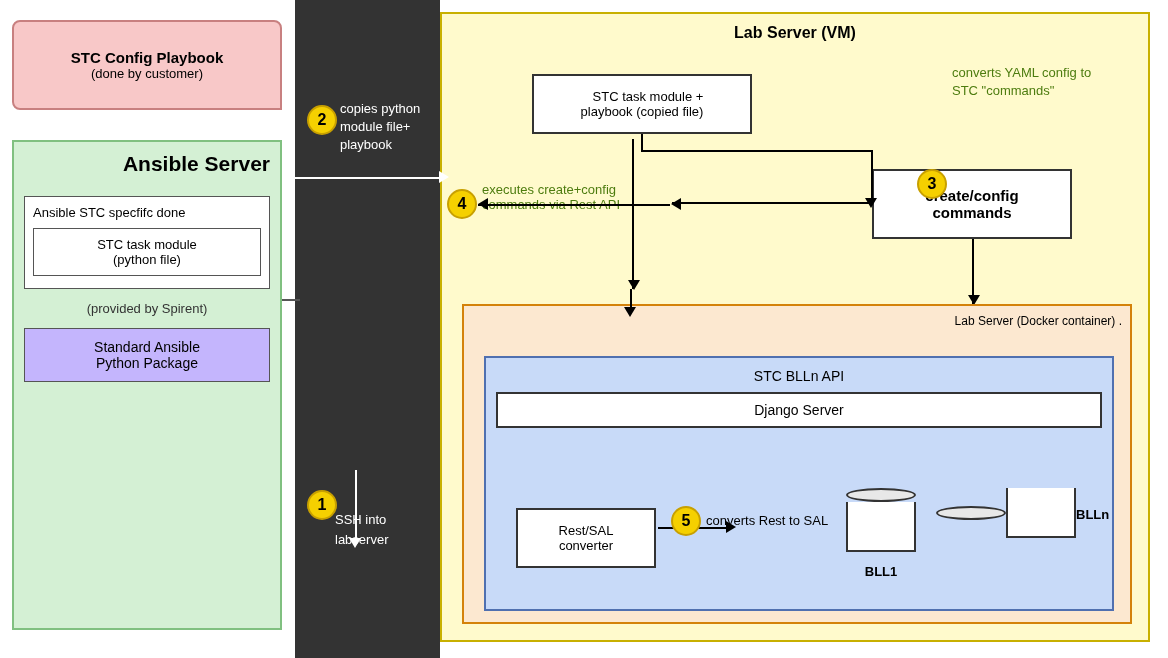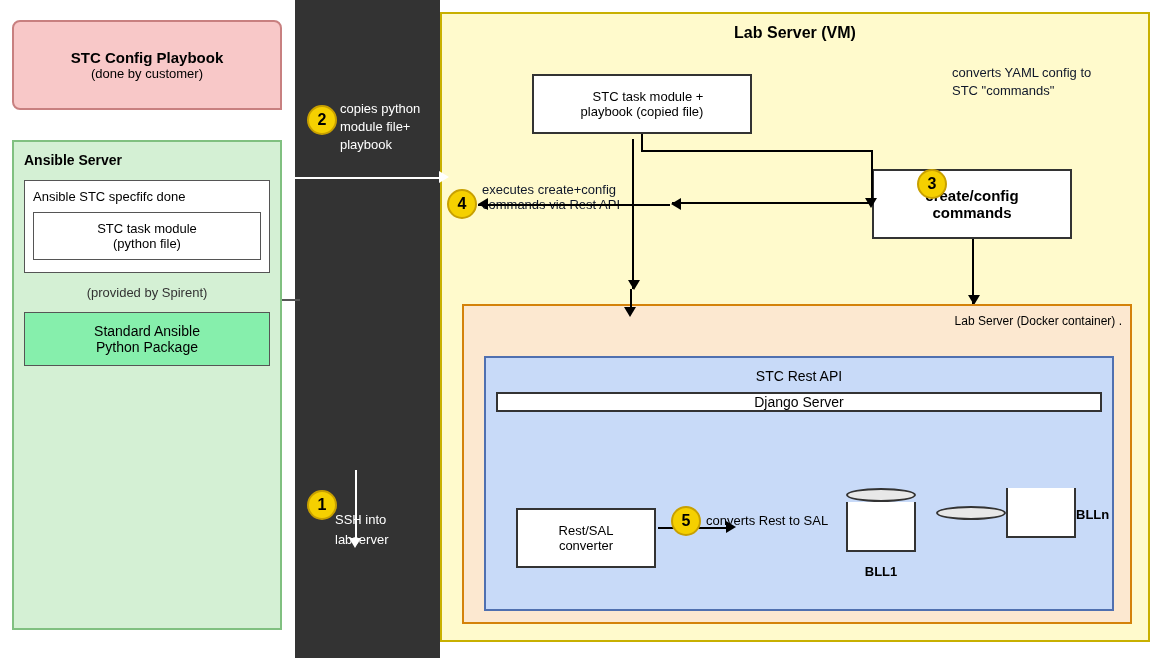--- a/index.html
+++ b/index.html
@@ -46,23 +46,23 @@
       left: 12px;
       width: 270px;
       height: 490px;
       background: #d4f0d4;
       border: 2px solid #80c080;
       padding: 10px;
     }
 
     .ansible-server-title {
       font-weight: bold;
-      font-size: 14px;
-      text-align: left;
-      margin-bottom: 12px;
+      font-size: 21px;
+      text-align: right;
+      margin-bottom: 20px;
     }
 
     .ansible-stc-code-box {
       border: 1.5px solid #555;
       background: #fff;
       padding: 8px;
       margin-bottom: 8px;
     }
 
     .ansible-stc-code-label {
@@ -81,21 +81,21 @@
 
     .provided-by {
       font-size: 13px;
       text-align: center;
       margin: 12px 0;
       color: #333;
     }
 
     .std-ansible-box {
       border: 1.5px solid #555;
-      background: #86efac;
+      background: #c4b5fd;
       padding: 10px;
       text-align: center;
       font-size: 14px;
       margin-top: 8px;
     }
 
     
     .lab-server-vm-box {
       position: absolute;
       top: 12px;
@@ -180,20 +180,21 @@
     .stc-rest-api-title {
       text-align: center;
       font-size: 14px;
       margin-bottom: 8px;
     }
 
     
     .django-server-box {
       border: 2px solid #333;
       background: #fff;
+      padding: 8px;
       text-align: center;
       font-size: 14px;
       margin-bottom: 12px;
     }
 
     
     .rest-sal-box {
       position: absolute;
       top: 150px;
       left: 30px;
@@ -252,21 +253,21 @@
       bottom: -1px;
       left: -6px;
       border-top: 10px solid #000;
       border-left: 6px solid transparent;
       border-right: 6px solid transparent;
     }
 
     .annotation-text {
       position: absolute;
       font-size: 13px;
-      color: #0f172a;
+      color: #4d7c0f;
     }
 
     .dark-bg-strip {
       position: absolute;
       top: 0;
       left: 295px;
       width: 145px;
       height: 658px;
       background: #333;
       z-index: 1;
@@ -348,21 +349,21 @@
 commands via Rest API</span>
     </div>
 
     <div style="position:absolute; left:36px; top:190px; width:192px; height:2px; background:#000;"></div>
     <div style="position:absolute; left:36px; top:184px; width:0; height:0; border-right:10px solid #000; border-top:6px solid transparent; border-bottom:6px solid transparent;"></div>
 
     <div class="docker-container-box">
       <div class="docker-container-title">Lab Server (Docker container) .</div>
 
       <div class="stc-rest-api-box">
-        <div class="stc-rest-api-title">STC Rest API</div>
+        <div class="stc-rest-api-title">STC BLLn API</div>
 
         <div class="django-server-box">
           <span>Django Server</span>
         </div>
 
         <div class="rest-sal-box">
           <span>Rest/SAL<br>converter</span>
         </div>
 
         <div class="num-circle" style="position:absolute; left:185px; top:148px;">

